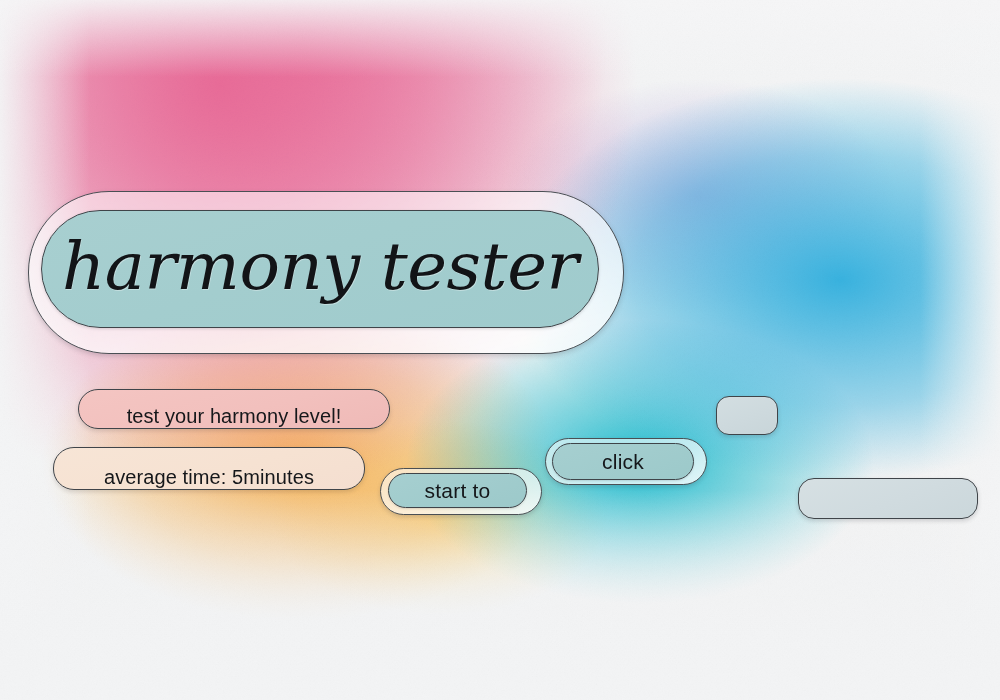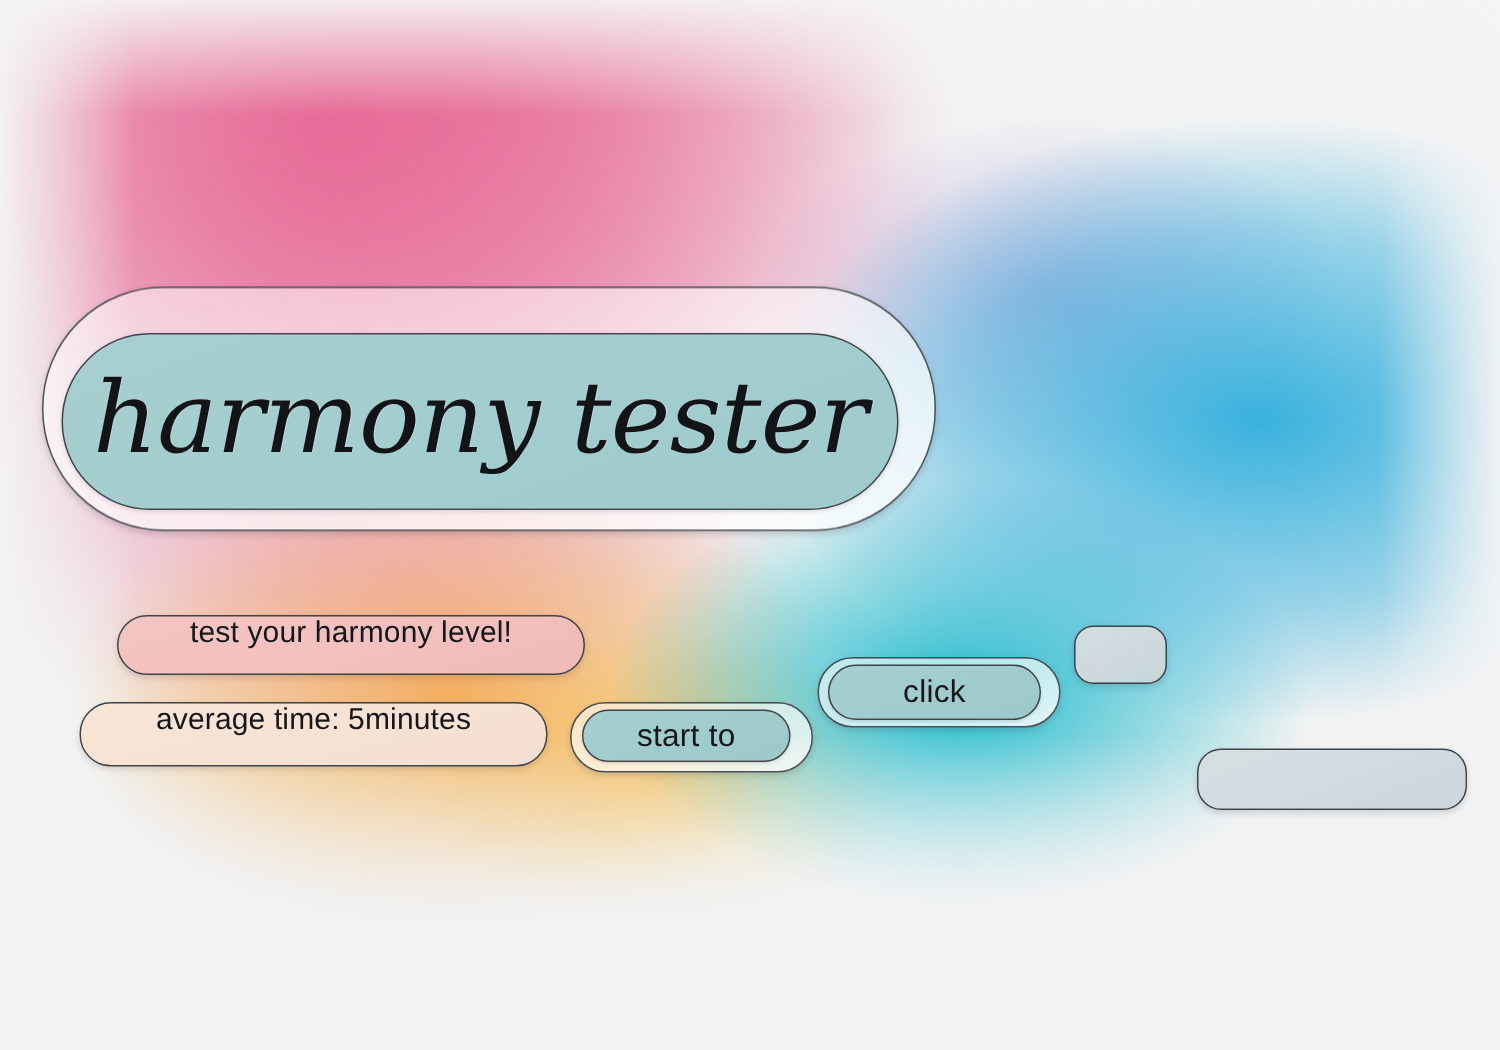--- a/index.html
+++ b/index.html
@@ -53,22 +53,21 @@
     opacity: 0.5;
     mix-blend-mode: multiply;
   }
 
   
   .pill {
     position: absolute;
     box-sizing: border-box;
     border: 1.4px solid #3f4449;
     display: flex;
-    align-items: flex-start;
-    margin-top: 21px;
+    align-items: flex-end;
   }
 
   
   #title-card {
     position: absolute;
     left: 28px;
     top: 191px;
     width: 594px;
     height: 161px;
   }
@@ -94,21 +93,20 @@
     top: 19px;
     width: 556px;
     height: 116px;
     border-radius: 60px;
     border: 1.4px solid #3f4449;
     background: linear-gradient(160deg, #a8cfd0 0%, #a3cdce 45%, #9fcbcd 100%);
     display: flex;
     align-items: center;
     justify-content: center;
     box-shadow: 0 1px 3px rgba(60,60,70,0.18);
-    margin-top: 12px;
   }
   #title-text {
     font-family: "DejaVu Serif", "Liberation Serif", serif;
     font-style: italic;
     font-weight: 400;
     font-size: 66px;
     letter-spacing: -0.5px;
     color: #121417;
     line-height: 1;
     transform: translateY(-2px) scaleX(1.02);

